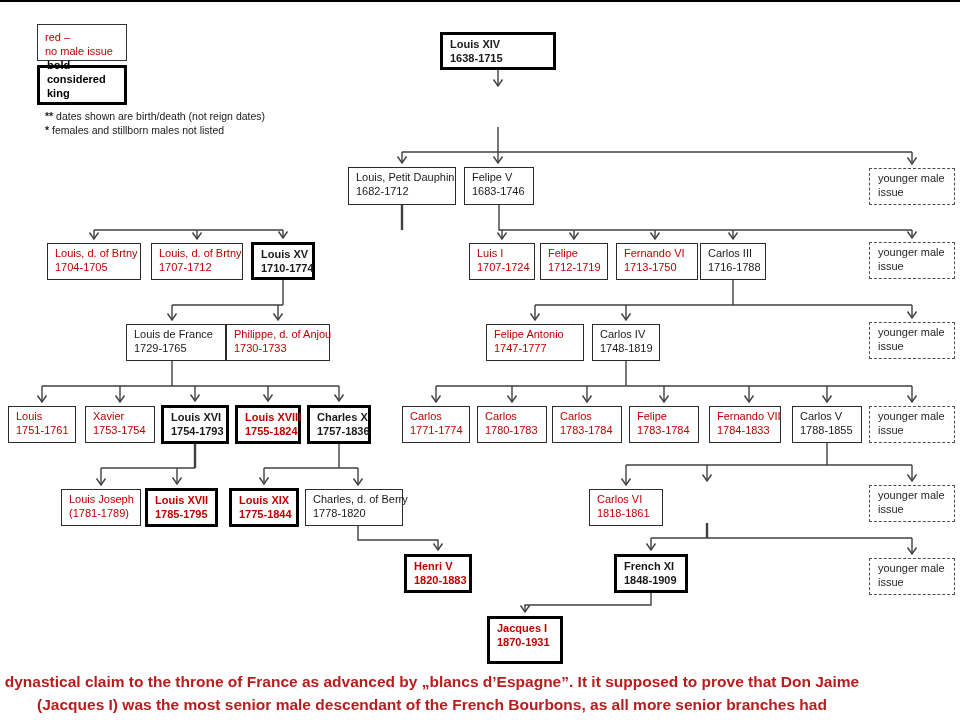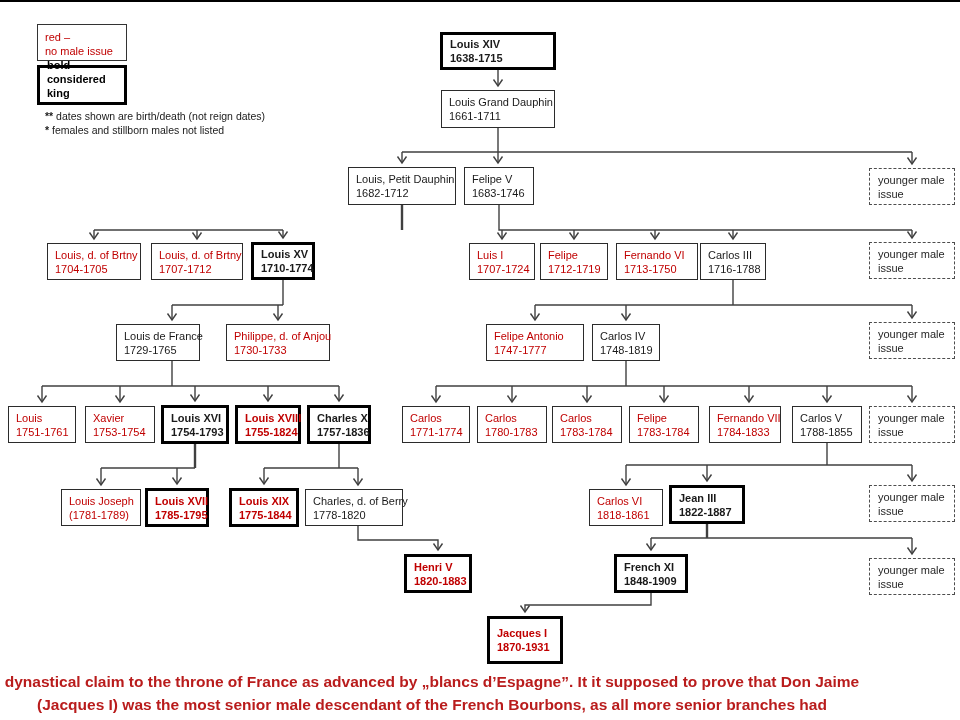--- a/index.html
+++ b/index.html
@@ -5,21 +5,21 @@
   html,body{margin:0;padding:0;background:#fff;}
   .canvas{
     position:relative;width:960px;height:720px;background:#ffffff;
     font-family:"Liberation Sans","DejaVu Sans",sans-serif;
     border-top:2px solid #000;box-sizing:border-box;overflow:hidden;
   }
   svg.wires{position:absolute;left:0;top:0;z-index:1;}
   .node{
     position:absolute;z-index:2;background:#fff;
     border:1px solid #2b2b2b;box-sizing:border-box;
-    display:flex;flex-direction:column;justify-content:center;
+    display:flex;flex-direction:column;justify-content:flex-start;
     padding:2px 3px 2px 7px;font-size:11px;line-height:14px;color:#1a1a1a;
   }
   .node .nm,.node .dt{white-space:nowrap;}
   .node.king{border-width:3px;font-weight:bold;border-color:#000;}
   .node.red{color:#c00000;}
   .node.redk{color:#c00000;}
   .node.ymi{border:1px dashed #4d4d4d;color:#262626;padding-left:8px;}
   .node.ymi .nm{white-space:normal;}
   .legend-box{
     position:absolute;z-index:2;background:#fff;border:1px solid #333;
@@ -117,24 +117,20 @@
   </div>
   <div class="notes">
     <div><span class="mark">**</span><span> dates shown are birth/death (not reign dates)</span></div>
     <div><span class="mark">*</span><span> females and stillborn males not listed</span></div>
   </div>
 
   <div class="node king" style="left:440px;top:30px;width:116px;height:38px">
     <span class="nm">Louis XIV</span>
       <span class="dt">1638-1715</span>
   </div>
-  <div class="node" style="left:441px;top:88px;width:114px;height:38px">
-    <span class="nm">Louis Grand Dauphin</span>
-      <span class="dt">1661-1711</span>
-  </div>
   <div class="node" style="left:348px;top:165px;width:108px;height:38px">
     <span class="nm">Louis, Petit Dauphin</span>
       <span class="dt">1682-1712</span>
   </div>
   <div class="node" style="left:464px;top:165px;width:70px;height:38px">
     <span class="nm">Felipe V</span>
       <span class="dt">1683-1746</span>
   </div>
 
   <div class="node red" style="left:47px;top:241px;width:94px;height:37px">
@@ -159,21 +155,21 @@
   </div>
   <div class="node red" style="left:616px;top:241px;width:82px;height:37px">
     <span class="nm">Fernando VI</span>
       <span class="dt">1713-1750</span>
   </div>
   <div class="node" style="left:700px;top:241px;width:66px;height:37px">
     <span class="nm">Carlos III</span>
       <span class="dt">1716-1788</span>
   </div>
 
-  <div class="node" style="left:116px;top:322px;width:84px;height:37px">
+  <div class="node" style="left:126px;top:322px;width:100px;height:37px">
     <span class="nm">Louis  de France</span>
       <span class="dt">1729-1765</span>
   </div>
   <div class="node red" style="left:226px;top:322px;width:104px;height:37px">
     <span class="nm">Philippe, d. of Anjou</span>
       <span class="dt">1730-1733</span>
   </div>
   <div class="node red" style="left:486px;top:322px;width:98px;height:37px">
     <span class="nm">Felipe Antonio</span>
       <span class="dt">1747-1777</span>
@@ -225,40 +221,36 @@
   </div>
   <div class="node" style="left:792px;top:404px;width:70px;height:37px">
     <span class="nm">Carlos V</span>
       <span class="dt">1788-1855</span>
   </div>
 
   <div class="node red" style="left:61px;top:487px;width:80px;height:37px">
     <span class="nm">Louis Joseph</span>
       <span class="dt">(1781-1789)</span>
   </div>
-  <div class="node king redk" style="left:145px;top:486px;width:64px;height:39px">
+  <div class="node king redk" style="left:145px;top:486px;width:73px;height:39px">
     <span class="nm">Louis XVII</span>
       <span class="dt">1785-1795</span>
   </div>
   <div class="node king redk" style="left:229px;top:486px;width:70px;height:39px">
     <span class="nm">Louis XIX</span>
       <span class="dt">1775-1844</span>
   </div>
   <div class="node" style="left:305px;top:487px;width:98px;height:37px">
     <span class="nm">Charles, d. of Berry</span>
       <span class="dt">1778-1820</span>
   </div>
   <div class="node red" style="left:589px;top:487px;width:74px;height:37px">
     <span class="nm">Carlos VI</span>
       <span class="dt">1818-1861</span>
   </div>
-  <div class="node king" style="left:669px;top:483px;width:76px;height:39px">
-    <span class="nm">Jean III</span>
-      <span class="dt">1822-1887</span>
-  </div>
 
   <div class="node king redk" style="left:404px;top:552px;width:68px;height:39px">
     <span class="nm">Henri  V</span>
       <span class="dt">1820-1883</span>
   </div>
   <div class="node king" style="left:614px;top:552px;width:74px;height:39px">
     <span class="nm">French XI</span>
       <span class="dt">1848-1909</span>
   </div>
   <div class="node king redk" style="left:487px;top:614px;width:76px;height:48px">

